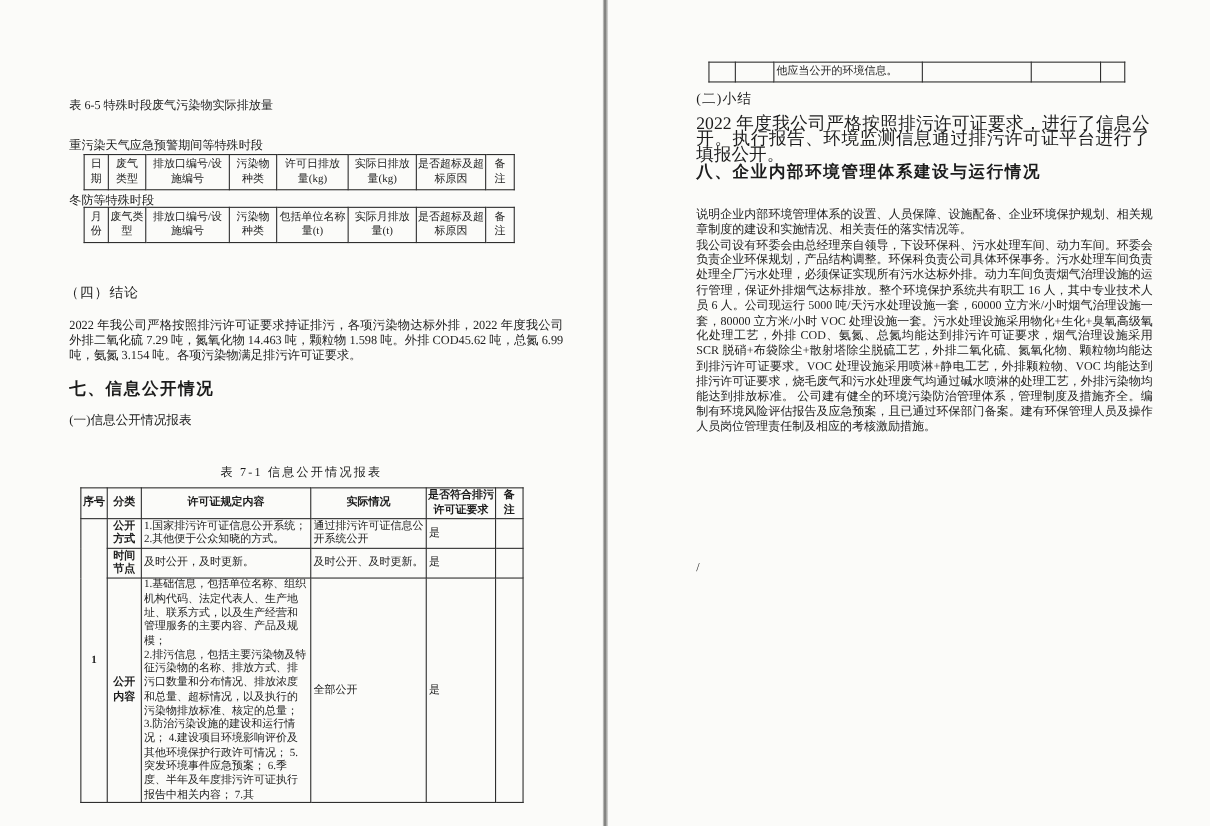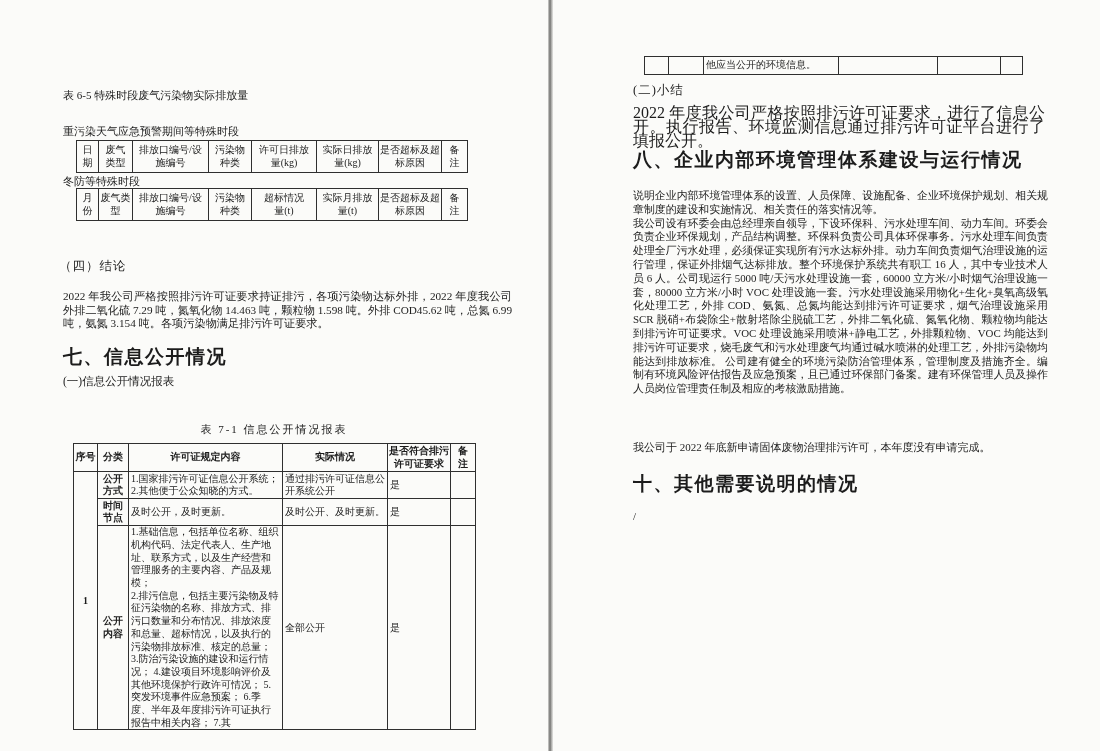--- a/index.html
+++ b/index.html
@@ -19,21 +19,21 @@
   .abs{position:absolute;}
   .page{background:var(--page_bg);top:0;height:751px;padding-left:42px;}
   #page-left{left:0;width:529px;}
   #page-right{left:553px;width:547px;}
   #seam{left:548px;top:0;width:5px;height:751px;
     background:linear-gradient(90deg,#d5d5d3 0%,#6e6e6c 40%,#9d9d9b 60%,#e6e6e4 100%);}
 
   .body-text{font-size:11.2px;line-height:13.5px;text-align:justify;}
   .small-label{font-size:11px;}
   .sub-head{font-size:12.5px;letter-spacing:1px;}
-  .big-head{font-family:"Liberation Sans",sans-serif;font-weight:700;font-size:19px;letter-spacing:1.5px;}
+  .big-head{font-family:"Liberation Sans",sans-serif;font-weight:700;font-size:15px;letter-spacing:1.5px;}
   .table-title{font-size:11px;letter-spacing:2px;text-align:center;}
 
   table{border-collapse:collapse;table-layout:fixed;}
   td{border:1px solid var(--border);font-size:10px;line-height:12.6px;
      padding:0 2px;vertical-align:middle;white-space:pre-line;overflow:hidden;}
   .hdr td{text-align:center;padding:1px 1px;}
   .bold{font-weight:700;}
   .t71 .cat{font-weight:700;text-align:center;padding:0 1px;}
   .t71 .seqcell{font-weight:700;text-align:center;}
   .t71 .req{vertical-align:middle;}
@@ -100,21 +100,21 @@
       <tbody>
           <tr class="hdr" style="height:32px;">
         <td>月
 份</td>
         <td>废气类
 型</td>
         <td>排放口编号/设
 施编号</td>
         <td>污染物
 种类</td>
-        <td>超标情况
+        <td>包括单位名称
 量(t)</td>
         <td>实际月排放
 量(t)</td>
         <td>是否超标及超
 标原因</td>
         <td>备
 注</td>
       </tr>
     </tbody>
       </table>
@@ -209,20 +209,18 @@
     <div class="abs body-text" style="left:80px;top:106px;width:412px;font-size:16px;line-height:14px;">2022 年度我公司严格按照排污许可证要求，进行了信息公开。执行报告、环境监测信息通过排污许可证平台进行了填报公开。</div>
 
     <div class="abs big-head" style="left:80px;top:147px;">八、企业内部环境管理体系建设与运行情况</div>
 
     <div class="abs" style="left:80px;top:189px;width:415px;">
       <p class="body-text" style="margin:0;font-size:10.9px;line-height:13.8px;">说明企业内部环境管理体系的设置、人员保障、设施配备、企业环境保护规划、相关规章制度的建设和实施情况、相关责任的落实情况等。</p>
       <p class="body-text" style="margin:0;font-size:10.9px;line-height:13.8px;">我公司设有环委会由总经理亲自领导，下设环保科、污水处理车间、动力车间。环委会负责企业环保规划，产品结构调整。环保科负责公司具体环保事务。污水处理车间负责处理全厂污水处理，必须保证实现所有污水达标外排。动力车间负责烟气治理设施的运行管理，保证外排烟气达标排放。整个环境保护系统共有职工 16 人，其中专业技术人员 6 人。公司现运行 5000 吨/天污水处理设施一套，60000 立方米/小时烟气治理设施一套，80000 立方米/小时 VOC 处理设施一套。污水处理设施采用物化+生化+臭氧高级氧化处理工艺，外排 COD、氨氮、总氮均能达到排污许可证要求，烟气治理设施采用 SCR 脱硝+布袋除尘+散射塔除尘脱硫工艺，外排二氧化硫、氮氧化物、颗粒物均能达到排污许可证要求。VOC 处理设施采用喷淋+静电工艺，外排颗粒物、VOC 均能达到排污许可证要求，烧毛废气和污水处理废气均通过碱水喷淋的处理工艺，外排污染物均能达到排放标准。 公司建有健全的环境污染防治管理体系，管理制度及措施齐全。编制有环境风险评估报告及应急预案，且已通过环保部门备案。建有环保管理人员及操作人员岗位管理责任制及相应的考核激励措施。</p>
     </div>
 
 
-    <div class="abs body-text" style="left:80px;top:441px;width:412px;font-size:11px;">我公司于 2022 年底新申请固体废物治理排污许可，本年度没有申请完成。</div>
-
-    <div class="abs big-head" style="left:80px;top:471px;">十、其他需要说明的情况</div>
+
 
     <div class="abs body-text" style="left:80px;top:510px;width:412px;font-size:11px;">/</div>
   </div>
 
 </div>
 
 </body></html>

